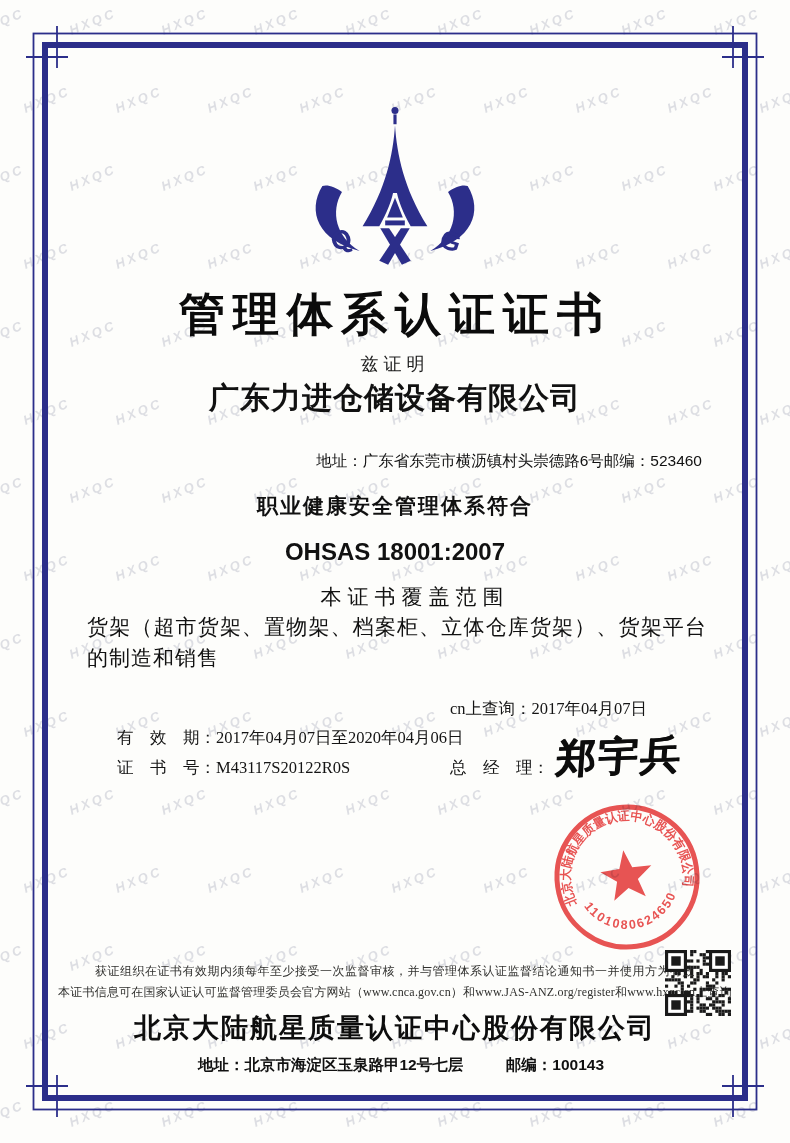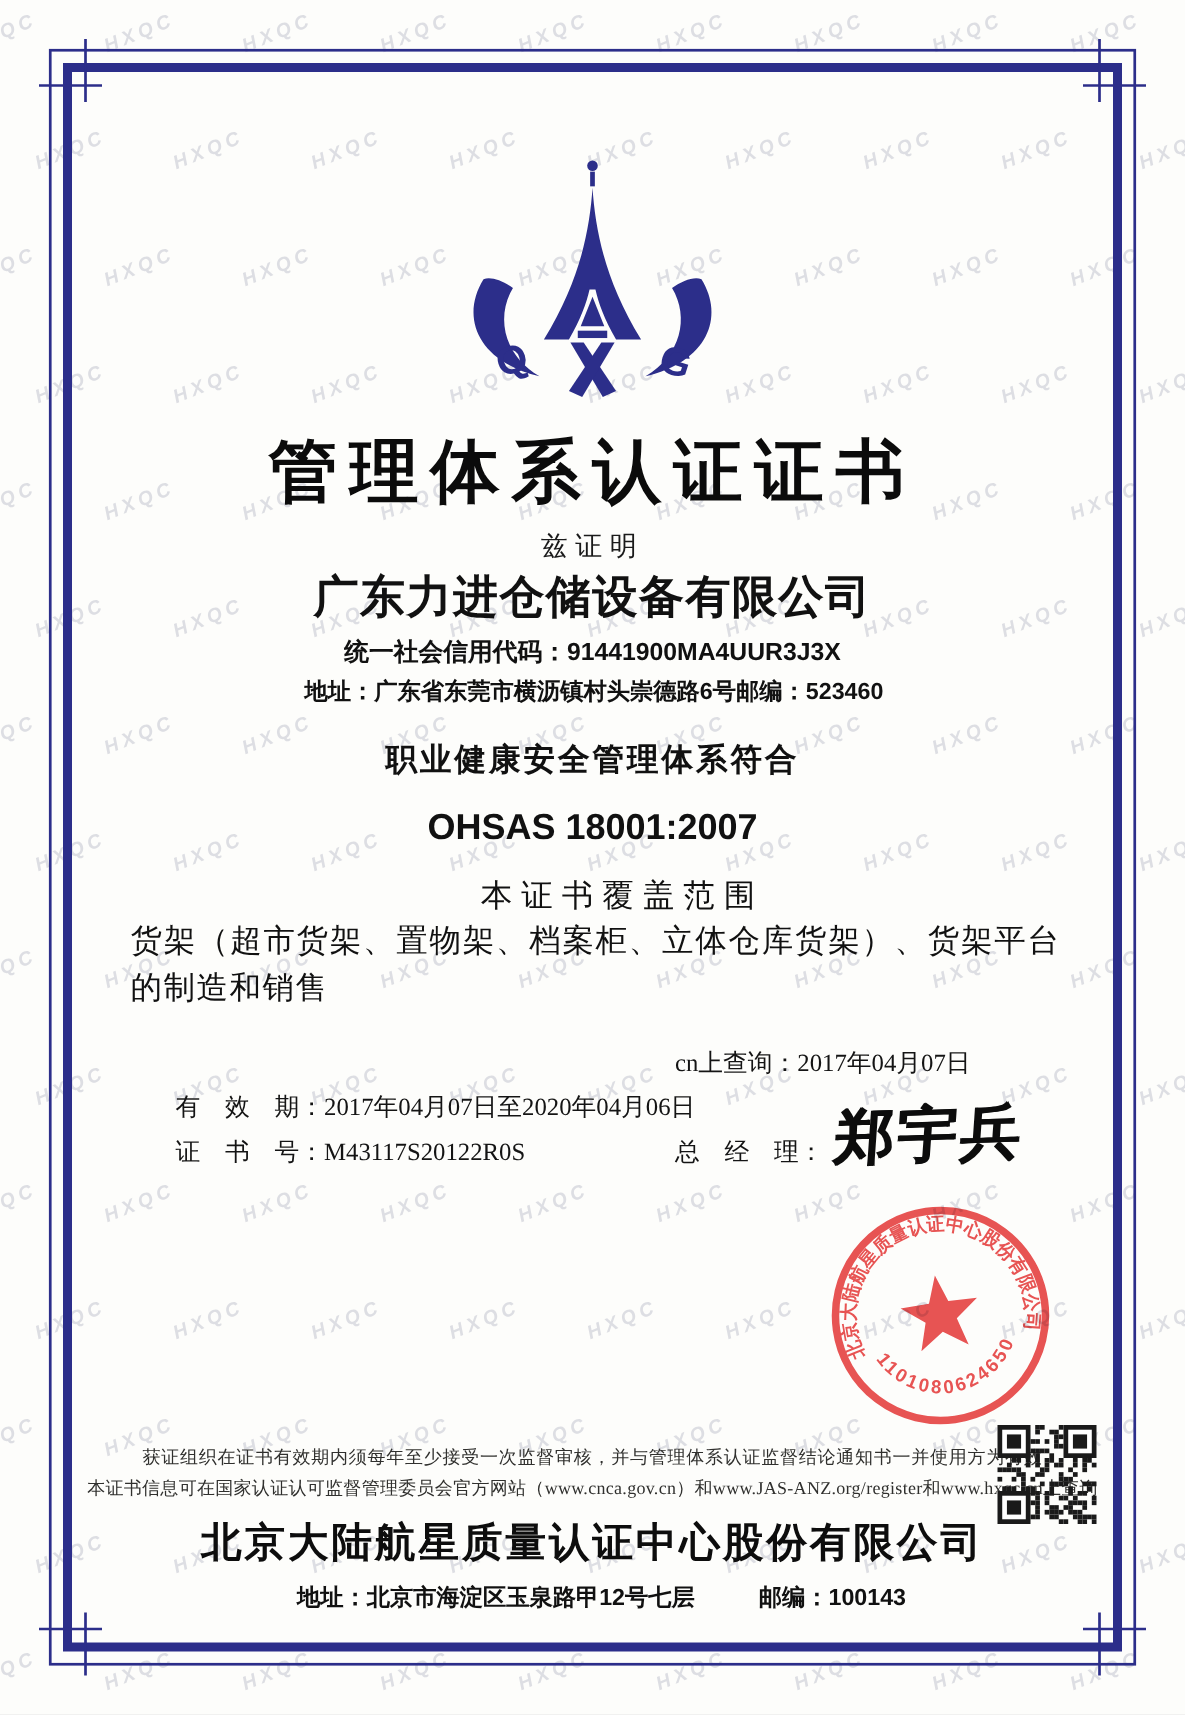--- a/index.html
+++ b/index.html
@@ -20,21 +20,21 @@
   
   .abs{position:absolute;z-index:2;}
   .ctr{left:0;right:0;text-align:center;}
   .serif{font-family:"Liberation Serif",serif;}
   
   .logo{left:287px;top:100px;width:216px;height:182px;}
   .title{top:284px;font-size:46px;font-weight:800;letter-spacing:8px;color:#0b0b0b;}
   .certify{top:352px;font-size:18px;letter-spacing:5px;color:#1a1a1a;}
   .company{top:378px;font-size:30px;font-weight:bold;letter-spacing:1px;}
   .credit{top:424px;font-size:16.5px;font-weight:bold;}
-  .addr-row{top:451px;left:90px;right:88px;display:flex;justify-content:center;font-size:15.5px;font-weight:bold;}
+  .addr-row{top:451px;left:90px;right:88px;display:flex;justify-content:flex-end;font-size:15.5px;font-weight:normal;}
   
   .system{top:492px;font-size:21px;font-weight:600;letter-spacing:2px;}
   .standard{top:538px;font-size:24px;font-weight:bold;}
   .scope-title{top:583px;font-size:21px;letter-spacing:6px;padding-left:40px;}
   .scope-text{top:612px;left:87px;width:620px;font-size:21px;line-height:31px;letter-spacing:1px;text-align:justify;}
   
   .fld{font-size:16.5px;color:#141414;}
   .f-initial{left:117px;top:698px;}
   .f-issue{left:450px;top:698px;}
   .f-valid{left:117px;top:727px;}
@@ -235,21 +235,20 @@
     </g>
     <g fill="#2c2e8a" font-family="Liberation Sans,sans-serif" font-weight="bold" font-size="27">
       <text x="45" y="151" transform="rotate(-18 52 142)">Q</text>
       <text x="156" y="151" transform="rotate(18 166 142)">G</text>
     </g>
   </svg>
 
   <div class="abs ctr title">管理体系认证证书</div>
   <div class="abs ctr certify serif">兹证明</div>
   <div class="abs ctr company">广东力进仓储设备有限公司</div>
-  <div class="abs ctr credit"><span>统一社会信用代码：</span><span>91441900MA4UUR3J3X</span></div>
   <div class="abs addr-row">
     <span><span>地址：</span><span>广东省东莞市横沥镇村头崇德路6号</span></span>
     <span><span>邮编：</span><span>523460</span></span>
   </div>
 
   <div class="abs ctr system serif">职业健康安全管理体系符合</div>
   <div class="abs ctr standard">OHSAS 18001:2007</div>
   <div class="abs ctr scope-title serif">本证书覆盖范围</div>
   <div class="abs scope-text serif">货架（超市货架、置物架、档案柜、立体仓库货架）、货架平台的制造和销售</div>
 

